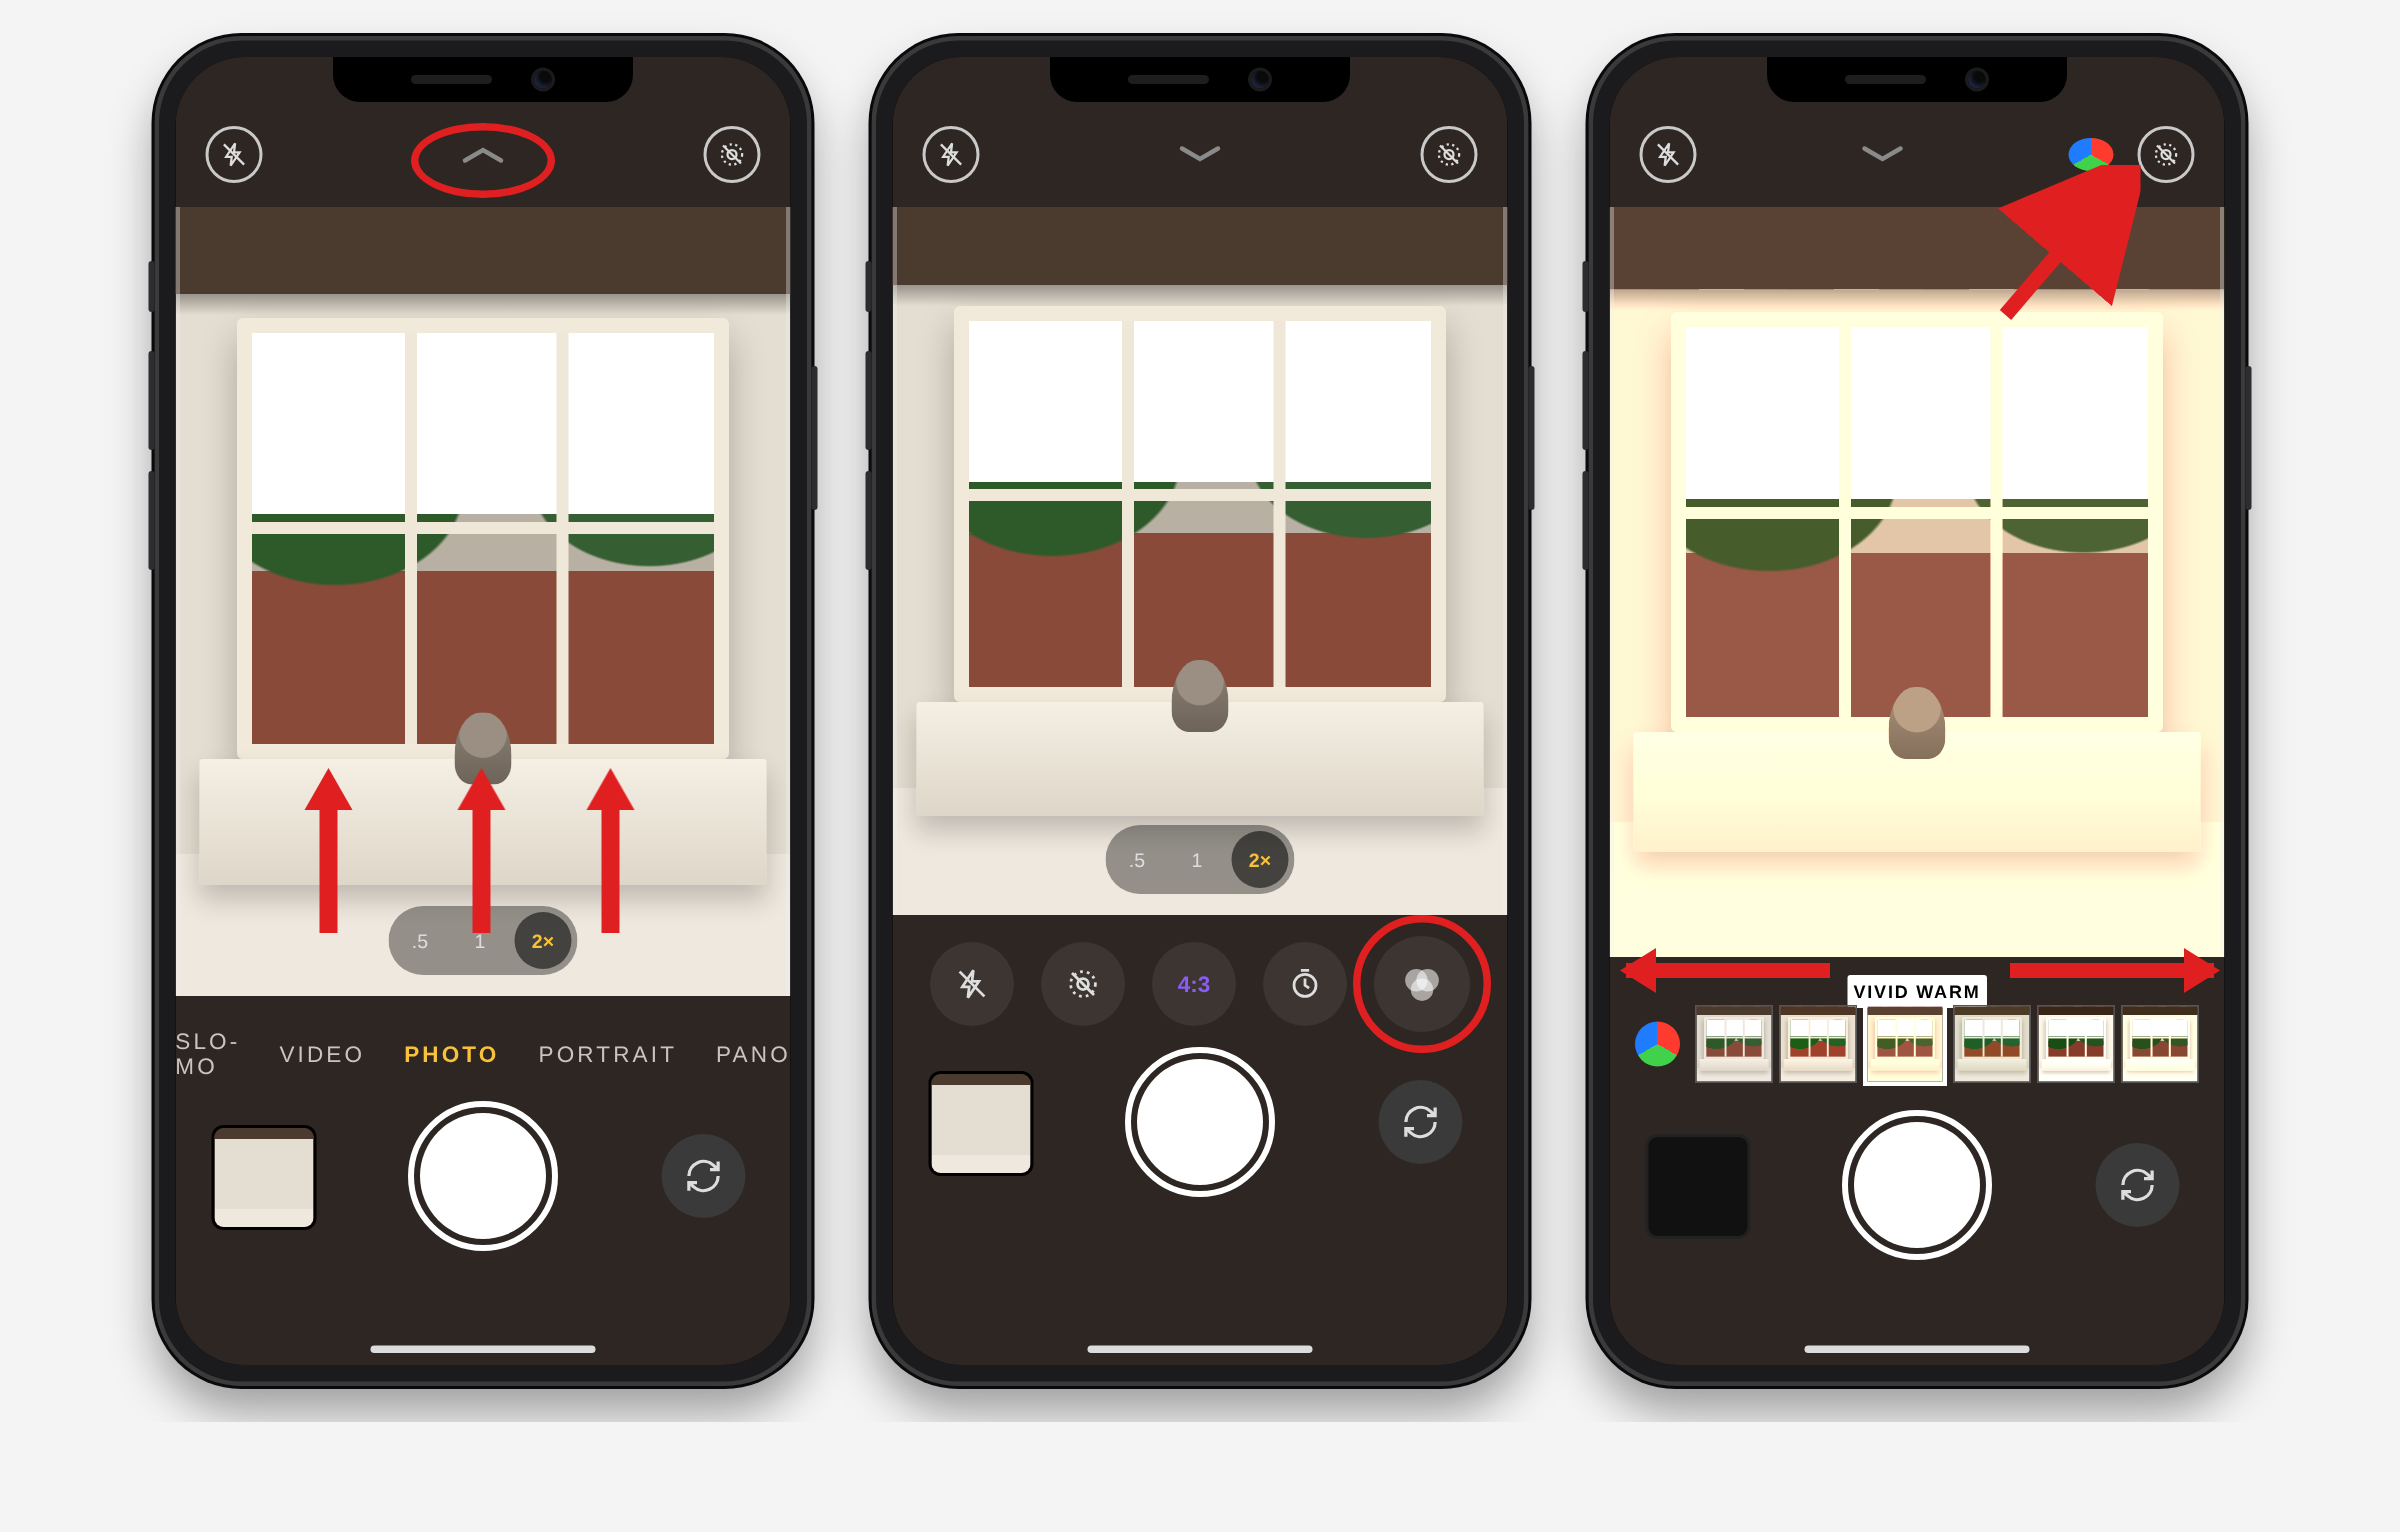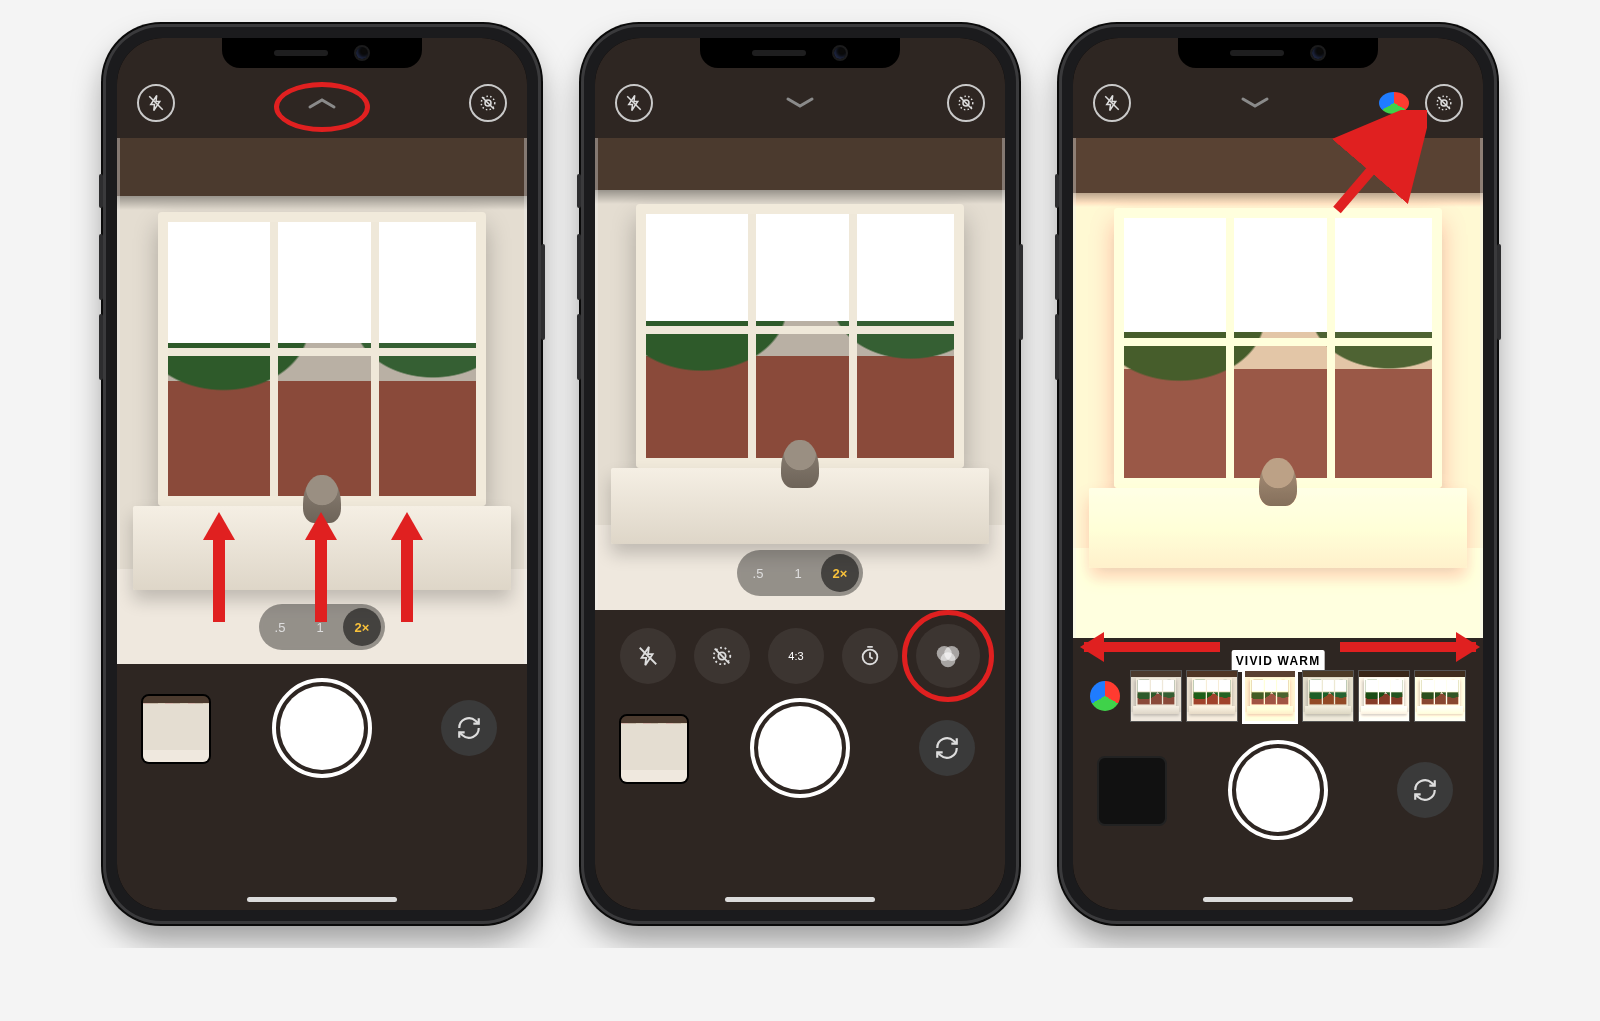--- a/index.html
+++ b/index.html
@@ -55,21 +55,21 @@
   .modes{display:flex;gap:26px;align-items:center;justify-content:center;margin-top:22px;font-size:15px;letter-spacing:.14em;color:#c9c4bd;}
   .modes span.sel{color:var(--accent);font-weight:600;}
   .controls{position:relative;margin-top:12px;height:110px;width:100%;}
   .shutter{position:absolute;left:50%;top:10px;transform:translateX(-50%);width:84px;height:84px;border-radius:50%;background:#fff;}
   .shutter::before{content:"";position:absolute;inset:-8px;border:4px solid #fff;border-radius:50%;}
   .thumb{position:absolute;left:24px;top:18px;width:66px;height:66px;border-radius:8px;overflow:hidden;border:2px solid #000;}
   .switch{position:absolute;right:30px;top:24px;width:56px;height:56px;border-radius:50%;background:var(--chip);display:flex;align-items:center;justify-content:center;color:#ddd;}
   .homebar{position:absolute;left:50%;bottom:8px;transform:translateX(-50%);width:150px;height:5px;border-radius:3px;background:#dcdcdc;}
 
   .toolrow{display:flex;gap:18px;align-items:center;justify-content:center;margin-top:14px;flex-wrap:nowrap;}
-  .tool{width:56px;height:56px;border-radius:50%;background:rgba(255,255,255,.07);display:flex;align-items:center;justify-content:center;color:#ffffff;font-size:11px;font-weight:400;}
+  .tool{width:56px;height:56px;border-radius:50%;background:rgba(255,255,255,.07);display:flex;align-items:center;justify-content:center;color:#8b5cf6;font-size:15px;font-weight:700;}
   .tool.big{width:64px;height:64px;}
 
   .filterLabel{position:absolute;top:-18px;left:50%;transform:translateX(-50%);background:#fff;color:#000;font-size:12px;letter-spacing:.1em;font-weight:700;padding:4px 4px;border-radius:2px;white-space:nowrap;}
   .filterrow{position:relative;display:flex;gap:4px;align-items:center;justify-content:center;margin:30px 8px 0;}
   .filterDot{width:30px;height:30px;border-radius:50%;position:relative;flex:0 0 30px;margin-right:6px;}
   .rgb{background:conic-gradient(#ff3b30 0 120deg,#3fd24a 120deg 240deg,#1f7cff 240deg 360deg);}
   .fthumb{width:50px;height:50px;border:1px solid #555;position:relative;overflow:hidden;}
   .fthumb.sel{border:3px solid #fff;}
   .fthumb .mini{position:absolute;inset:0;transform:scale(1);}
   .fthumb .mini .room{filter:var(--ff,none);}
@@ -147,20 +147,27 @@
         <span class="ann arrowUp" style="left:190px;bottom:42px;"></span>
         <span class="ann arrowUp" style="left:276px;bottom:42px;"></span>
         <div class="zoom low">
           <span class="zchip">.5</span>
           <span class="zchip">1</span>
           <span class="zchip sel big">2×</span>
         </div>
       </div>
 
       <div class="bottom">
+        <div class="modes">
+          <span>SLO-MO</span>
+          <span>VIDEO</span>
+          <span class="sel">PHOTO</span>
+          <span>PORTRAIT</span>
+          <span>PANO</span>
+        </div>
         <div class="controls">
           <div class="thumb">
               <div class="room" style="transform:scale(.25);transform-origin:top left;width:400%;height:400%;"></div>
             </div>
           <div class="shutter"></div>
           <div class="switch">
             <svg viewBox="0 0 24 24" width="26" height="26" stroke="#ddd" stroke-width="2" fill="none">
                 <path d="M3 12a9 9 0 0 1 15-6.7L21 8M21 12a9 9 0 0 1-15 6.7L3 16"></path>
                 <path d="M21 3v5h-5M3 21v-5h5"></path>
               </svg>

